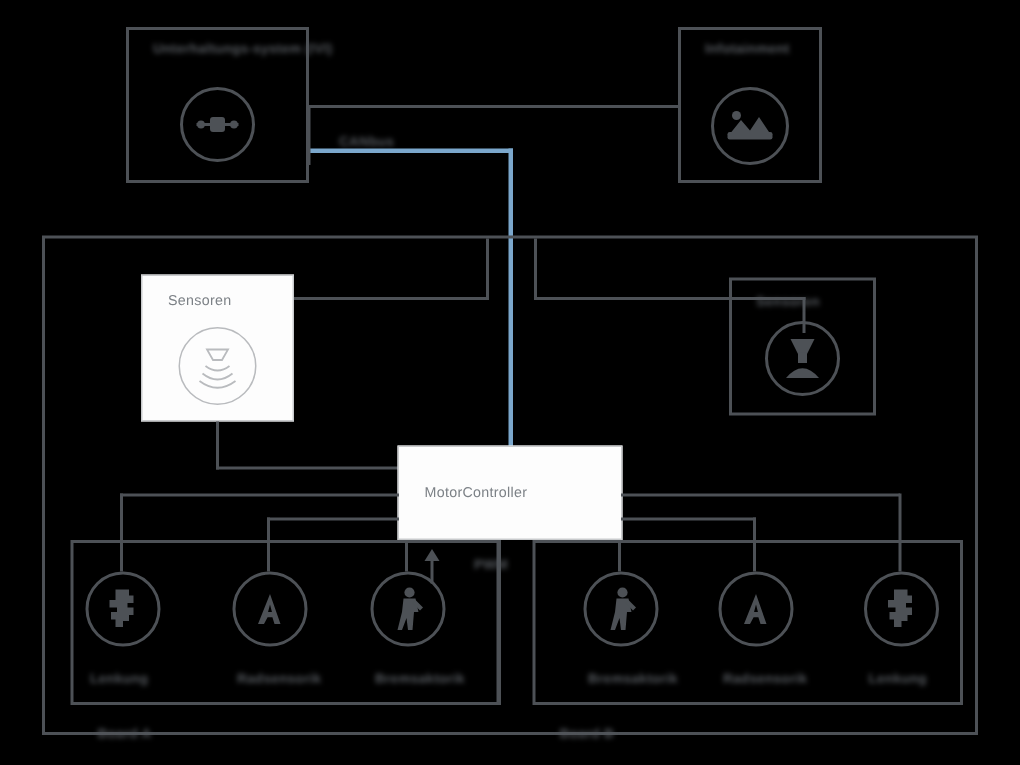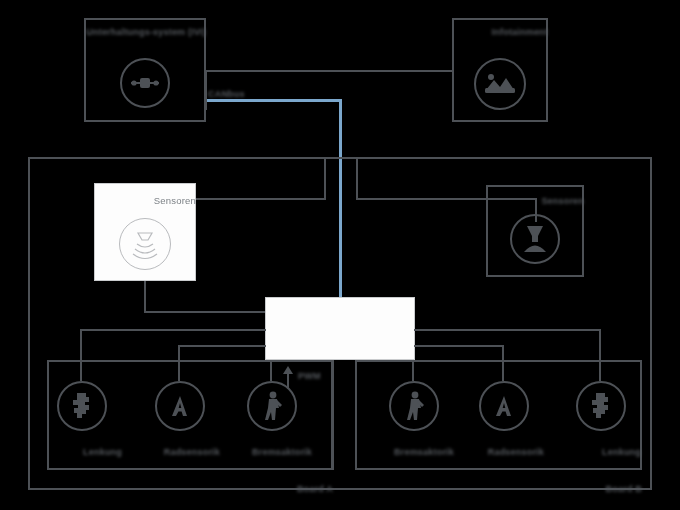--- a/index.html
+++ b/index.html
@@ -42,23 +42,24 @@
     background: #4d5156;
   }
   .line.blue {
     background: #7ba7cc;
   }
   .lbl {
     position: absolute;
     color: #5a5f64;
     font-size: 9px;
     letter-spacing: 0.2px;
-    text-align: right;
+    text-align: left;
     white-space: nowrap;
     line-height: 12px;
+    padding-left: 18px;
   }
   .lbl.clear {
     color: #7c8186;
     font-size: 9.5px;
   }
   
   .lbl.blur {
     color: #55595e;
     font-weight: bold;
     filter: blur(1.6px);
@@ -152,20 +153,21 @@
   <div class="circle" style="left:510px; top:214px; width:50px; height:50px;"></div>
   <div class="icon-wrap" style="left:521px; top:224px; width:28px; height:30px;">
     <svg width="28" height="30" viewBox="0 0 28 30">
       <path class="st-f" d="M6 2 H22 L17 12 H11 Z"></path>
       <rect class="st-f" x="11" y="11" width="6" height="7"></rect>
       <path class="st-f" d="M3 28 Q14 15 25 28 Z"></path>
     </svg>
   </div>
 
   <div class="node light" style="left:265px; top:297px; width:150px; height:63px;"></div>
+  <div class="lbl clear" style="left:265px; top:323px; width:150px;">MotorController</div>
 
   <div class="line" style="left:80px; top:329px; width:186px; height:2px;"></div>
   <div class="line" style="left:414px; top:329px; width:186px; height:2px;"></div>
 
   <div class="icon-wrap" style="left:281px; top:366px; width:14px; height:24px;">
     <svg width="14" height="24" viewBox="0 0 14 24">
       <line class="st" x1="7" y1="23" x2="7" y2="4"></line>
       <path class="st-f" d="M7 0 L12 8 L2 8 Z"></path>
     </svg>
   </div>

